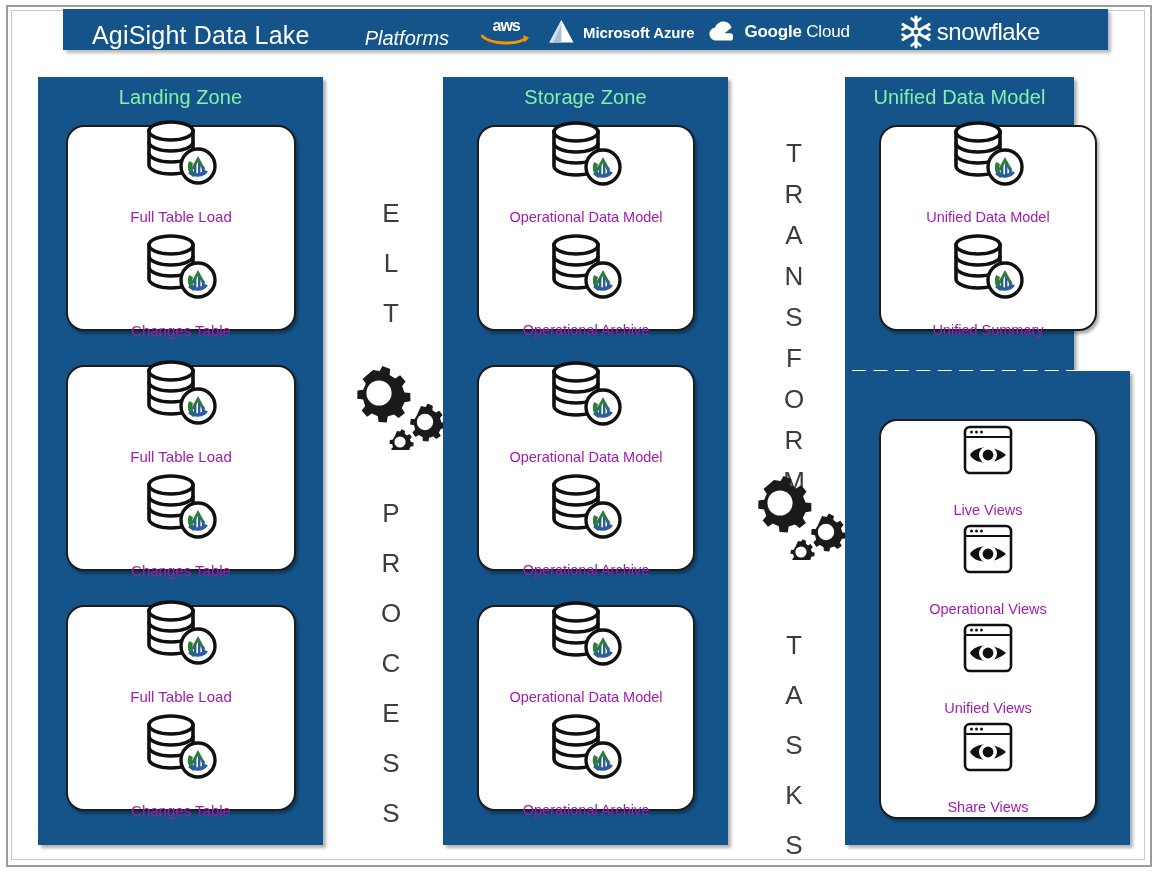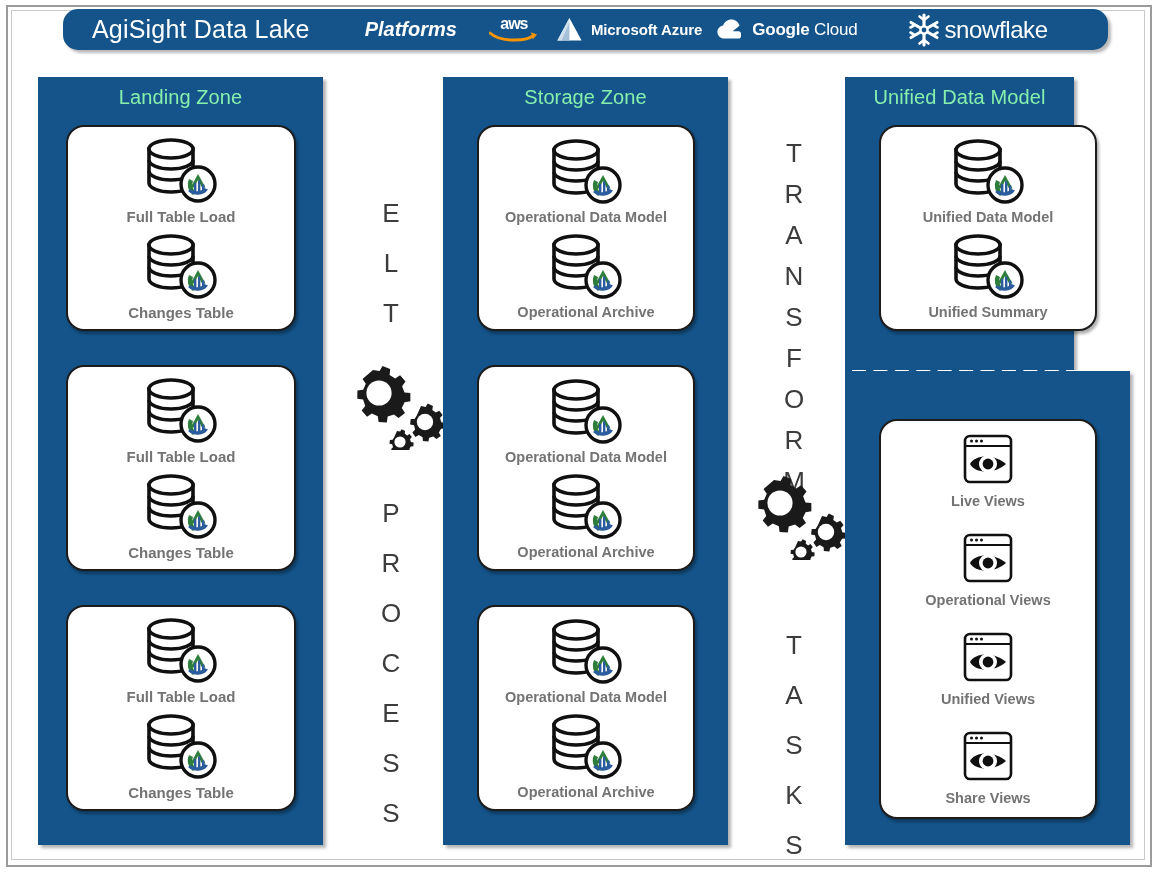--- a/index.html
+++ b/index.html
@@ -26,29 +26,29 @@
     border:1px solid #c9c9c9;
     box-sizing:border-box;
     background:#fff;
   }
 
   
   .header{
     position:absolute;left:63px;top:9px;width:1045px;height:41px;
     background:#14548a;
     box-shadow:3px 3px 3px rgba(0,0,0,.28);
-    display:flex;align-items:center;border-radius:15px;
+    display:flex;align-items:flex-end;
   }
   .brand{
     color:#ffffff;font-size:25px;letter-spacing:.2px;
     margin-left:29px;white-space:nowrap;
     font-weight:400;
   }
   .platforms{
-    color:#ffffff;font-size:20px;font-style:italic;font-weight:bold;
+    color:#ffffff;font-size:20px;font-style:italic;font-weight:normal;
     margin-left:55px;white-space:nowrap;
   }
   .logos{display:flex;align-items:center;margin-left:28px;gap:0px;}
   .logo{display:flex;align-items:center;white-space:nowrap;}
   .aws-wrap{display:flex;flex-direction:column;align-items:center;justify-content:center;width:58px;}
   .aws-text{color:#fff;font-size:16px;font-weight:bold;line-height:.95;letter-spacing:-1px;}
   .aws-smile{margin-top:-1px;}
   .az-wrap{display:flex;align-items:center;margin-left:11px;}
   .az-text{color:#fff;font-size:15px;font-weight:bold;margin-left:6px;letter-spacing:-.1px;}
   .gc-wrap{display:flex;align-items:center;margin-left:14px;}
@@ -71,23 +71,22 @@
     position:absolute;background:#ffffff;
     border:2.5px solid #1c1c1c;
     border-radius:18px;
     box-shadow:2px 3px 3px rgba(0,0,0,.32);
     display:flex;flex-direction:column;
     align-items:center;justify-content:center;
     box-sizing:border-box;
   }
   .node{display:flex;flex-direction:column;align-items:center;}
   .node-label{
-    font-size:15px;color:#737373;margin-top:1px;white-space:nowrap;
+    font-size:15px;color:#a21caf;margin-top:19px;white-space:nowrap;
     font-family:"Liberation Sans", sans-serif;
-    font-weight:bold;
   }
   .node-label.sm{font-size:14.5px;}
 
   
   #zone-landing{left:38px;top:77px;width:285px;height:768px;}
   
   #zone-storage{left:443px;top:77px;width:285px;height:768px;}
   
   #zone-unified{left:845px;top:77px;width:229px;height:294px;}
   #zone-view{left:845px;top:371px;width:285px;height:474px;}

